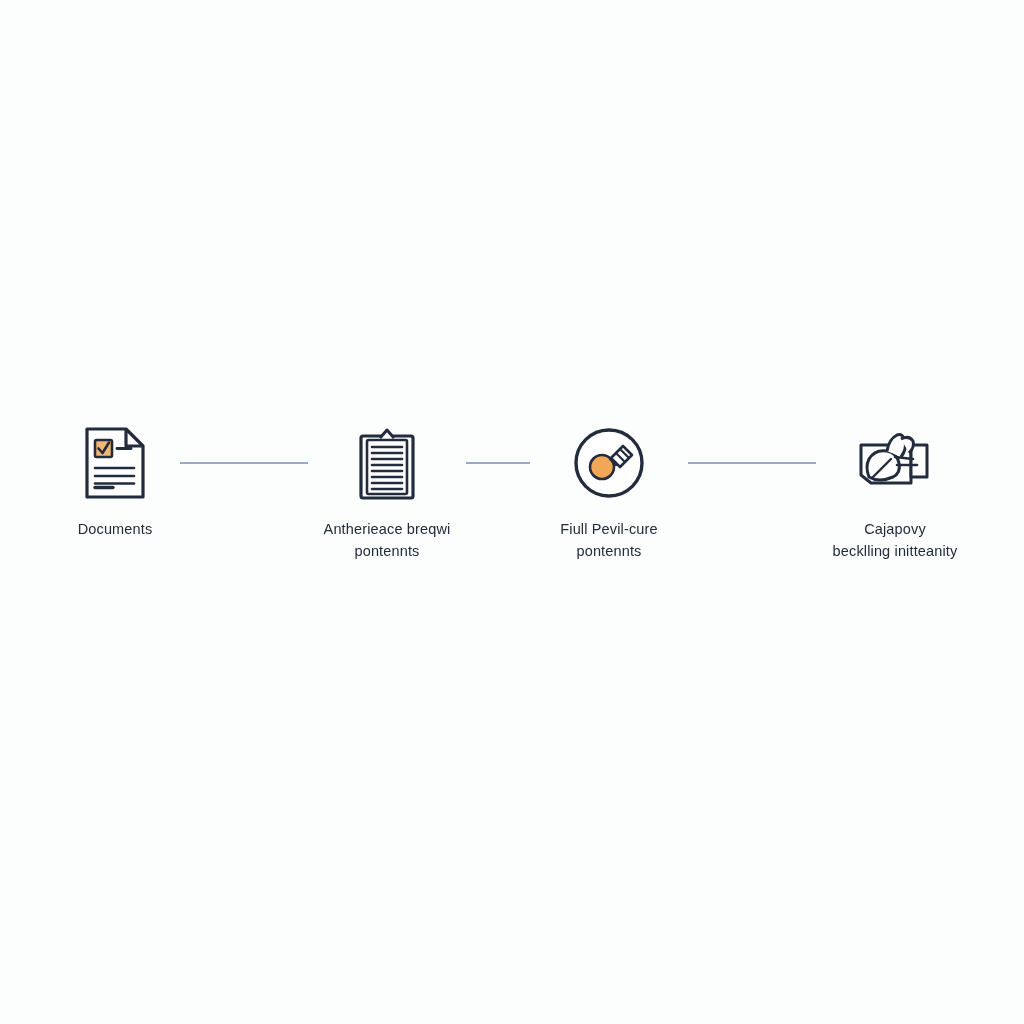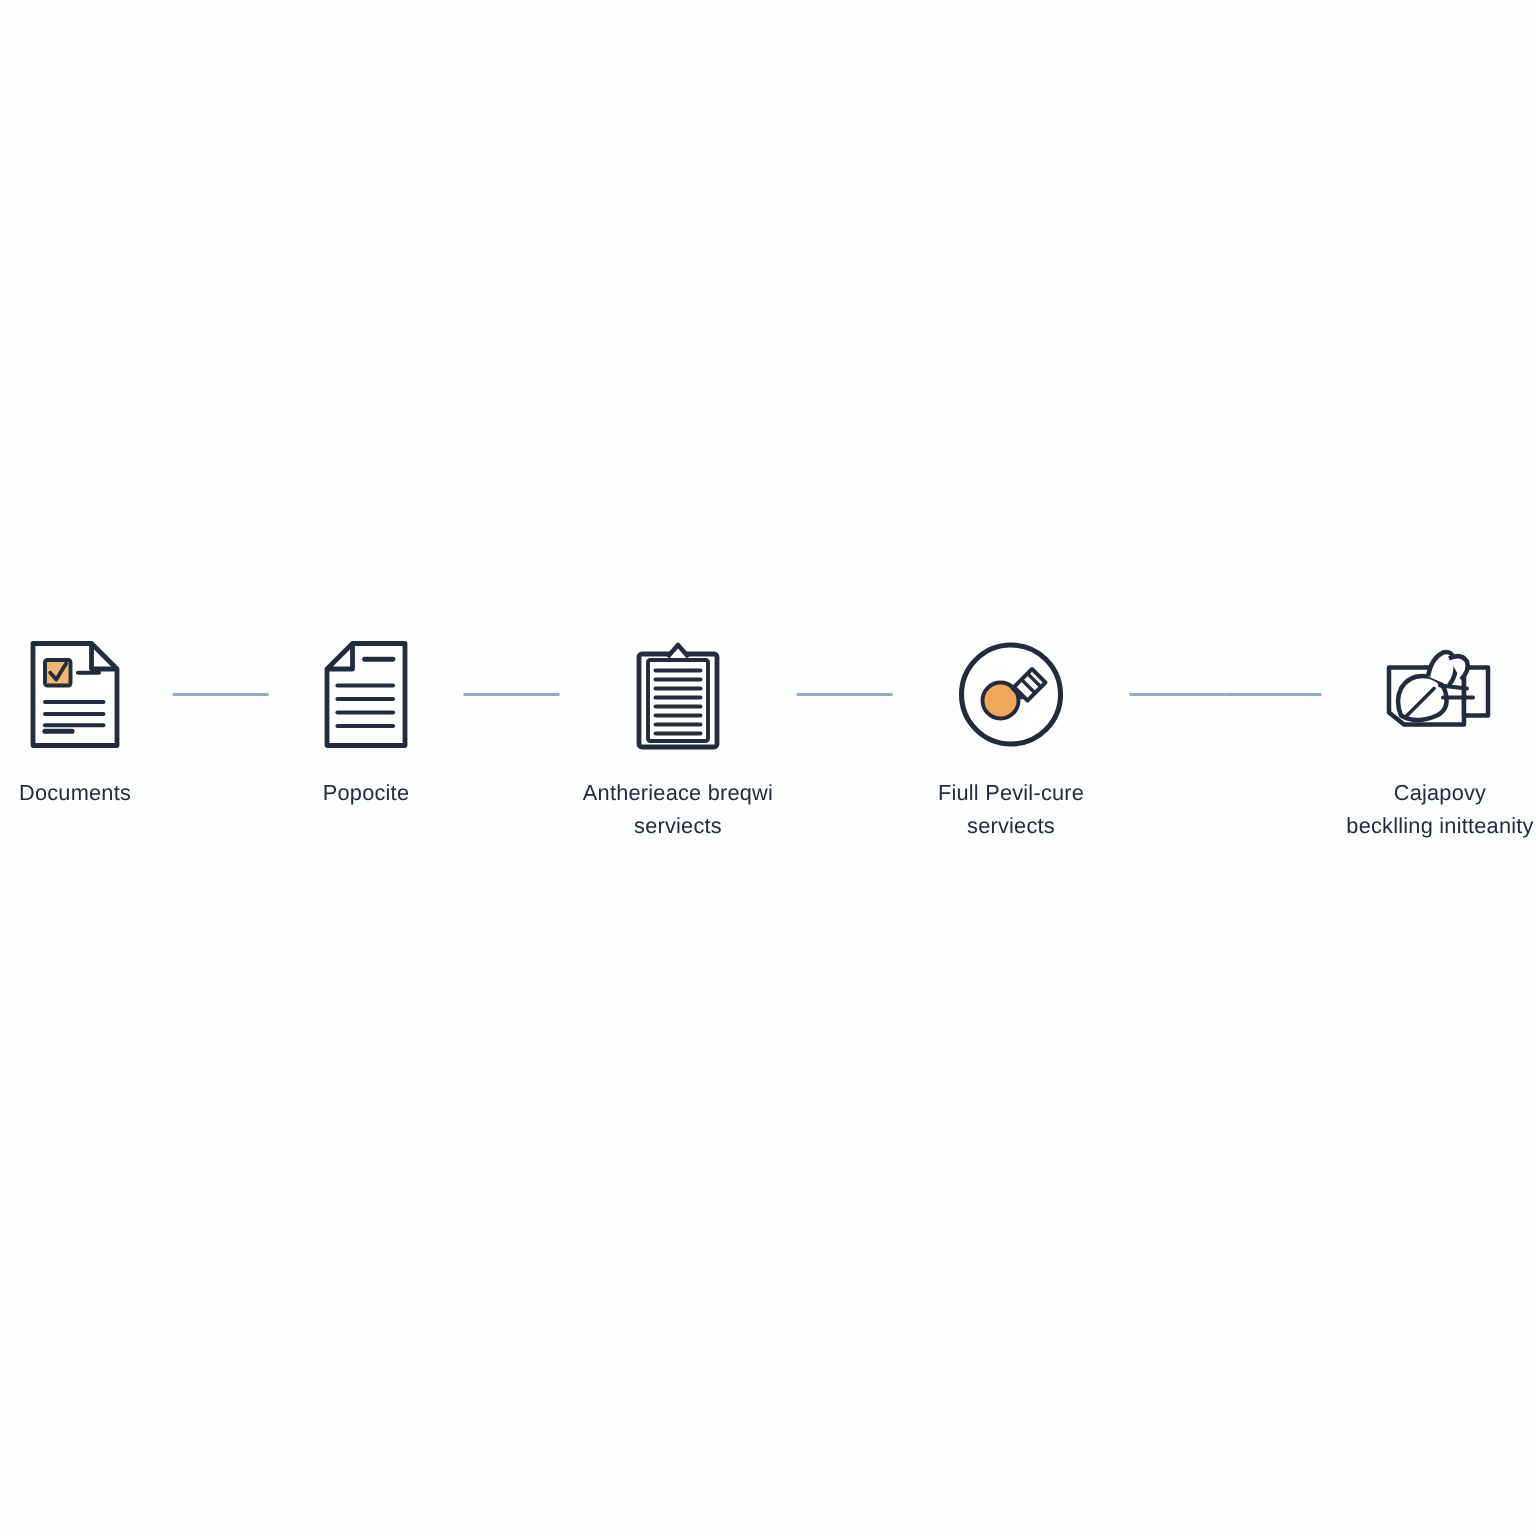--- a/index.html
+++ b/index.html
@@ -103,34 +103,20 @@
           <line x1="11" y1="61.5" x2="29" y2="61.5" stroke="#232c3c" stroke-width="3.4" stroke-linecap="round"></line>
         </svg>
       </div>
       <div class="step-label" style="color: rgb(35, 44, 60);">Documents</div>
     </div>
 
     <div class="connector">
         <div class="rule" style="background: rgb(127, 158, 192);"></div>
       </div>
 
-    <div class="flow-step">
-      <div class="step-icon-wrap">
-        <svg width="58" height="74" viewBox="0 0 58 74" aria-hidden="true">
-          <path d="M20 3 H55 V71 H3 V20 Z" fill="#ffffff" stroke="#232c3c" stroke-width="3.2" stroke-linejoin="round"></path>
-          <path d="M20 3 V20 H3" fill="none" stroke="#232c3c" stroke-width="3.2" stroke-linejoin="round"></path>
-          <line x1="28" y1="13.5" x2="47" y2="13.5" stroke="#232c3c" stroke-width="3.2" stroke-linecap="round"></line>
-          <line x1="10" y1="31" x2="47" y2="31" stroke="#232c3c" stroke-width="2.8" stroke-linecap="round"></line>
-          <line x1="10" y1="40" x2="47" y2="40" stroke="#232c3c" stroke-width="2.8" stroke-linecap="round"></line>
-          <line x1="10" y1="49" x2="47" y2="49" stroke="#232c3c" stroke-width="2.8" stroke-linecap="round"></line>
-          <line x1="10" y1="58" x2="47" y2="58" stroke="#232c3c" stroke-width="2.8" stroke-linecap="round"></line>
-        </svg>
-      </div>
-      <div class="step-label" style="color: rgb(35, 44, 60);">Popocite</div>
-    </div>
 
     <div class="connector">
         <div class="rule" style="background: rgb(127, 158, 192);"></div>
       </div>
 
     <div class="flow-step wide">
       <div class="step-icon-wrap">
         <svg width="66" height="76" viewBox="0 0 66 76" aria-hidden="true">
           <rect x="7" y="11" width="52" height="62" rx="2" fill="#ffffff" stroke="#232c3c" stroke-width="3.2"></rect>
           <rect x="13" y="15" width="40" height="54" rx="1.5" fill="#ffffff" stroke="#232c3c" stroke-width="2.6"></rect>
@@ -139,40 +125,40 @@
           <line x1="18" y1="28" x2="48" y2="28" stroke="#232c3c" stroke-width="2.6" stroke-linecap="round"></line>
           <line x1="18" y1="34" x2="48" y2="34" stroke="#232c3c" stroke-width="2.6" stroke-linecap="round"></line>
           <line x1="18" y1="40" x2="48" y2="40" stroke="#232c3c" stroke-width="2.6" stroke-linecap="round"></line>
           <line x1="18" y1="46" x2="48" y2="46" stroke="#232c3c" stroke-width="2.6" stroke-linecap="round"></line>
           <line x1="18" y1="52" x2="48" y2="52" stroke="#232c3c" stroke-width="2.6" stroke-linecap="round"></line>
           <line x1="18" y1="58" x2="48" y2="58" stroke="#232c3c" stroke-width="2.6" stroke-linecap="round"></line>
           <line x1="18" y1="64" x2="48" y2="64" stroke="#232c3c" stroke-width="2.6" stroke-linecap="round"></line>
         </svg>
       </div>
       <div class="step-label" style="color: rgb(35, 44, 60);">Antherieace breqwi
-serviects</div>
+pontennts</div>
     </div>
 
     <div class="connector">
         <div class="rule" style="background: rgb(127, 158, 192);"></div>
       </div>
 
     <div class="flow-step wide">
       <div class="step-icon-wrap">
         <svg width="76" height="76" viewBox="0 0 76 76" aria-hidden="true">
           <circle cx="38" cy="38" r="33" fill="#ffffff" stroke="#232c3c" stroke-width="3.4"></circle>
           <circle cx="31" cy="42" r="12" fill="#f0a858" stroke="#232c3c" stroke-width="2.6"></circle>
           <path d="M40 33 L52 21 L61 30 L49 42 Z" fill="#ffffff" stroke="#232c3c" stroke-width="2.6" stroke-linejoin="round"></path>
           <line x1="45" y1="28" x2="54" y2="37" stroke="#232c3c" stroke-width="2.2" stroke-linecap="round"></line>
           <line x1="49" y1="24" x2="58" y2="33" stroke="#232c3c" stroke-width="2.2" stroke-linecap="round"></line>
           <path d="M39 34 L45 40" stroke="#232c3c" stroke-width="2.4" stroke-linecap="round"></path>
         </svg>
       </div>
       <div class="step-label" style="color: rgb(35, 44, 60);">Fiull Pevil-cure
-serviects</div>
+pontennts</div>
     </div>
 
     <div class="connector">
         <div class="rule" style="background: rgb(127, 158, 192);"></div>
       </div>
 
 
     <div class="connector">
         <div class="rule" style="background: rgb(127, 158, 192);"></div>
       </div>

